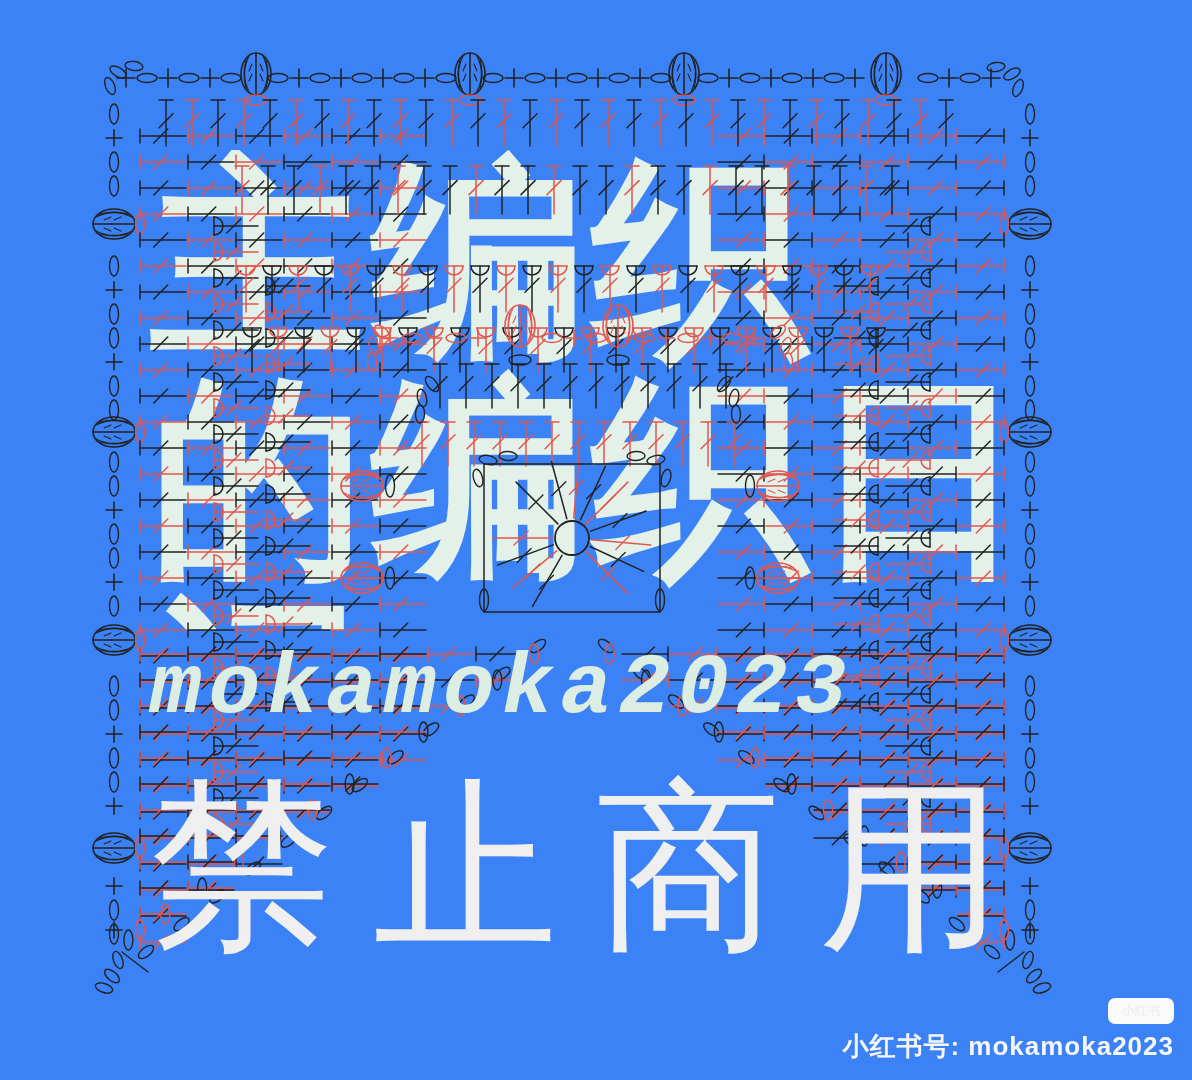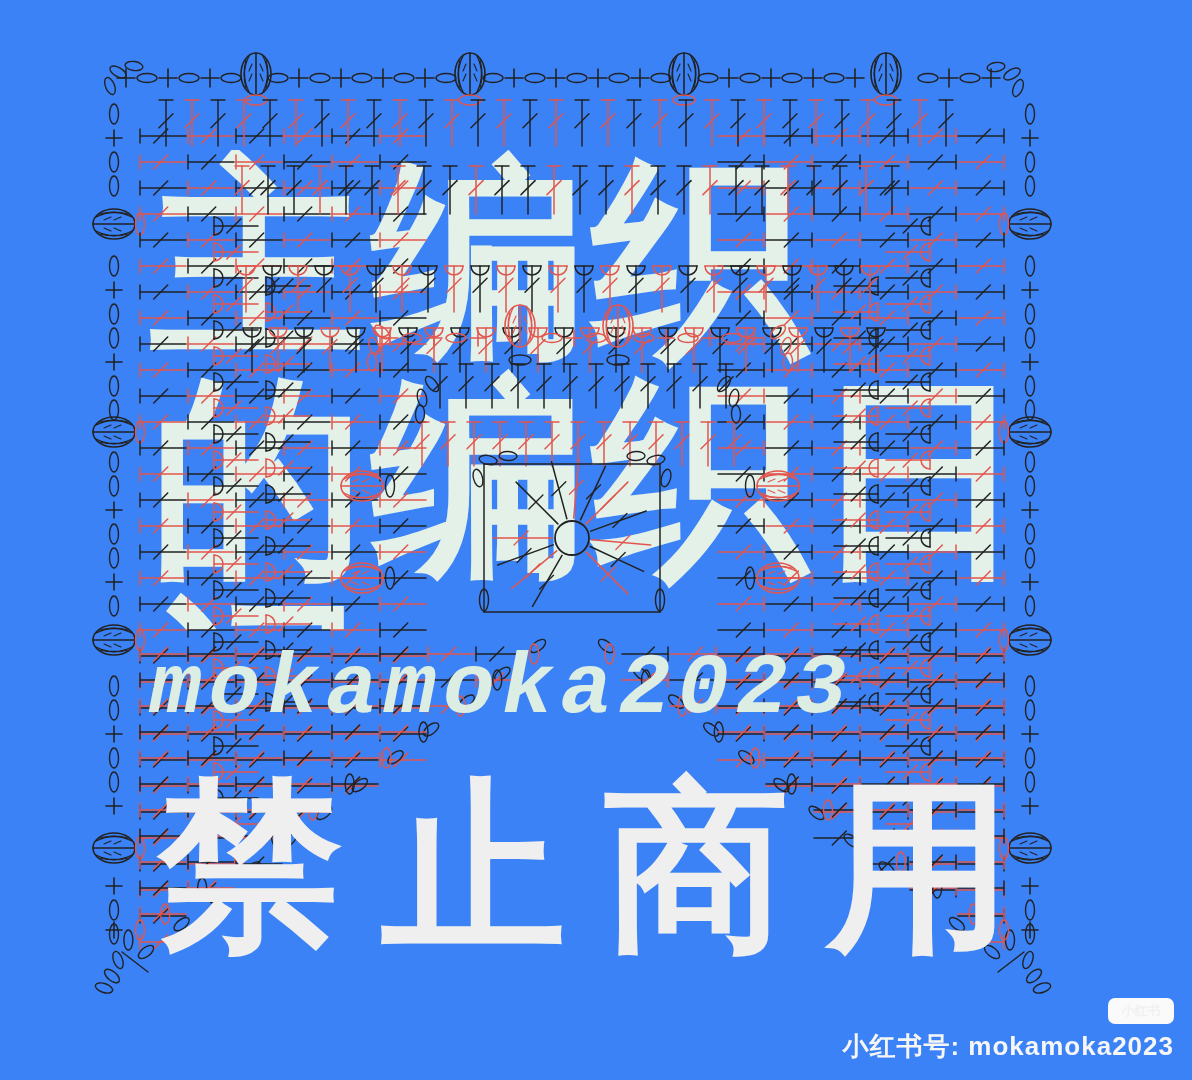--- a/index.html
+++ b/index.html
@@ -11,22 +11,22 @@
 
   
   .wm{position:absolute;pointer-events:none;user-select:none;}
   #wm-green-cn{left:150px;top:150px;width:950px;height:480px;
       color:#e3f1e9;font-size:215px;line-height:1.02;font-weight:700;
       letter-spacing:6px;white-space:pre-wrap;overflow:hidden;}
   #wm-green-id{left:150px;top:640px;width:960px;height:120px;
       color:#dceee4;font-size:86px;font-weight:700;font-style:italic;
       letter-spacing:7px;white-space:nowrap;
       font-family:Liberation Mono, monospace;}
-  #wm-white-cn{left:158px;top:745px;width:1010px;height:200px;
-      color:#efefef;font-size:185px;font-weight:700;letter-spacing:38px;
+  #wm-white-cn{left:150px;top:745px;width:1010px;height:200px;
+      color:#efefef;font-size:185px;font-weight:400;letter-spacing:38px;
       white-space:nowrap;}
 
   
   #footer-handle{position:absolute;right:18px;bottom:16px;color:#f6f6f6;
       font-size:26px;font-weight:700;letter-spacing:1px;white-space:nowrap;}
   #red-badge{position:absolute;right:18px;bottom:56px;
       width:66px;height:26px;border-radius:7px;background:#fafafa;
       display:flex;align-items:center;justify-content:center;
       color:#f0f0f0;font-size:13px;font-weight:700;}
 </style>

